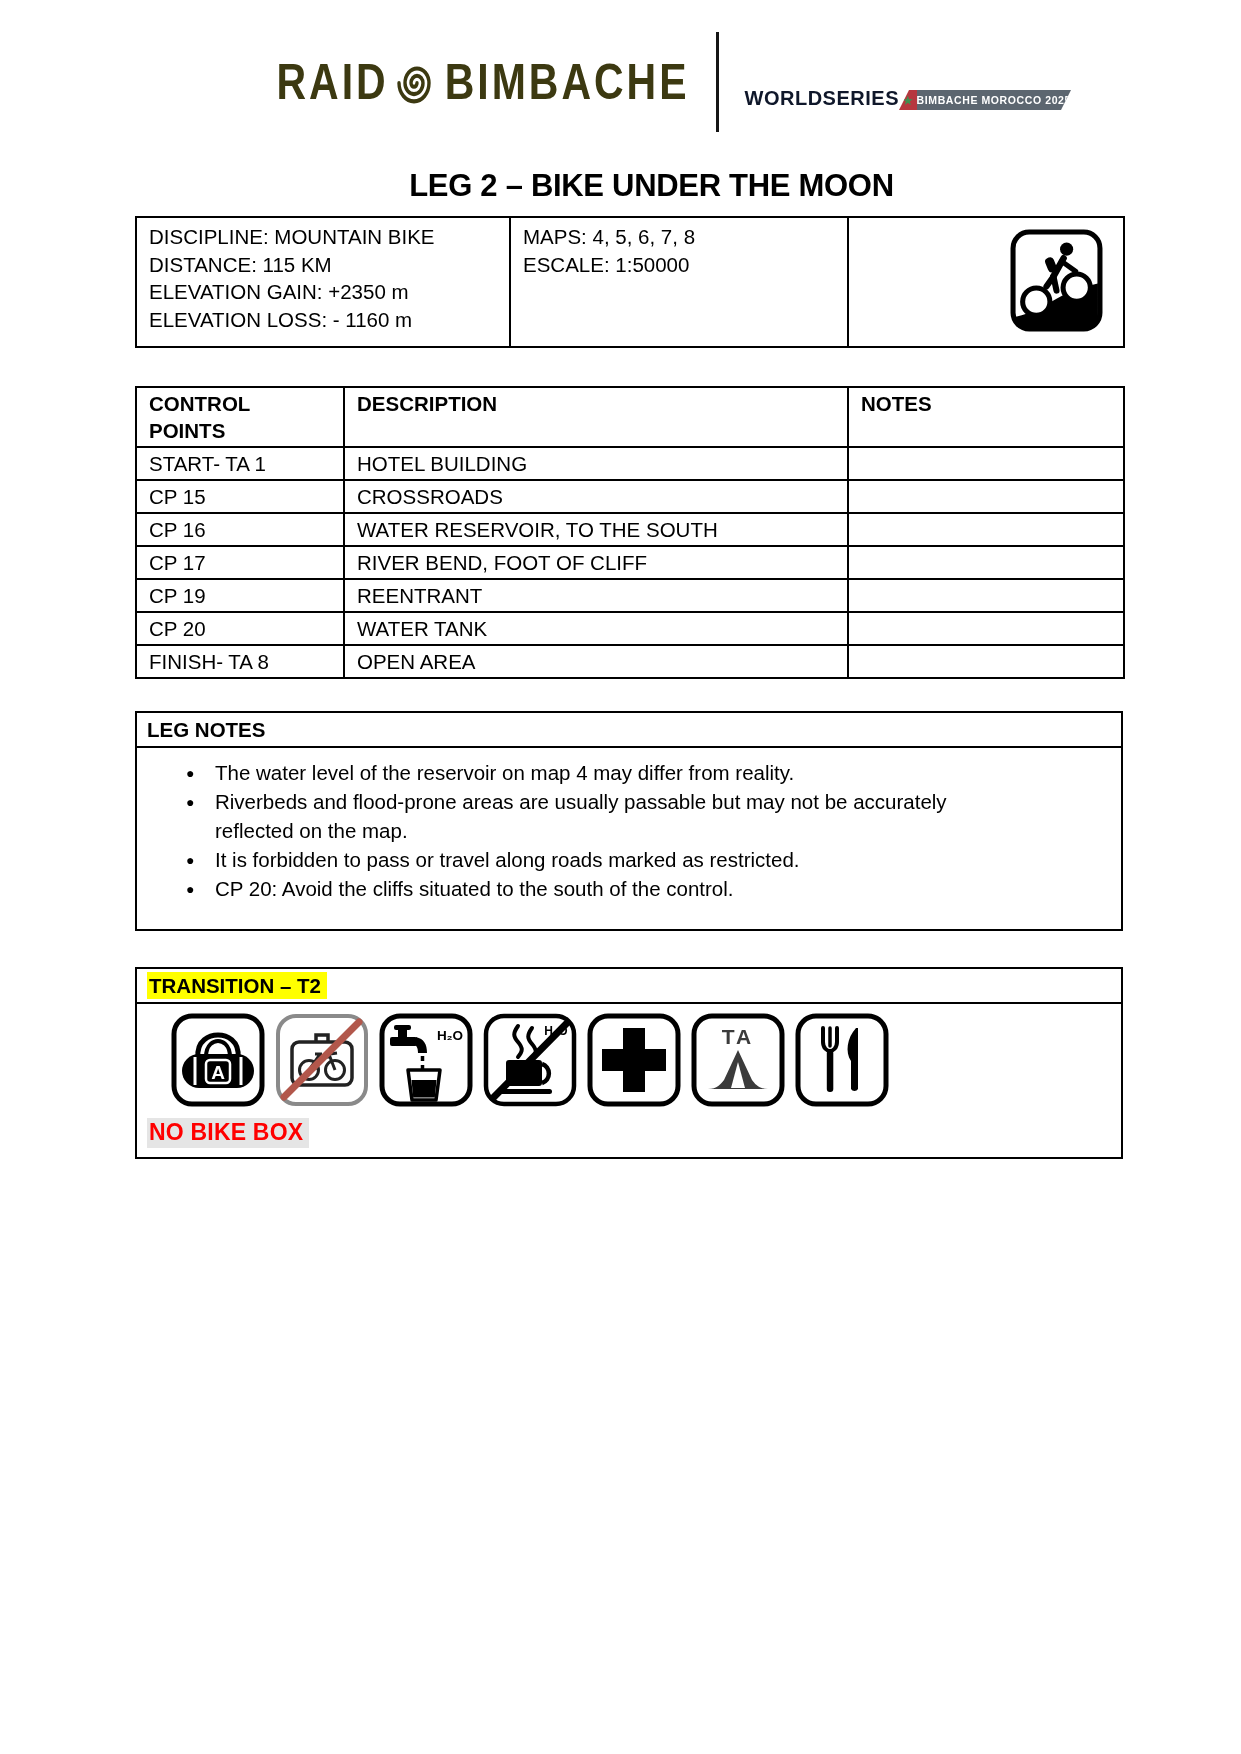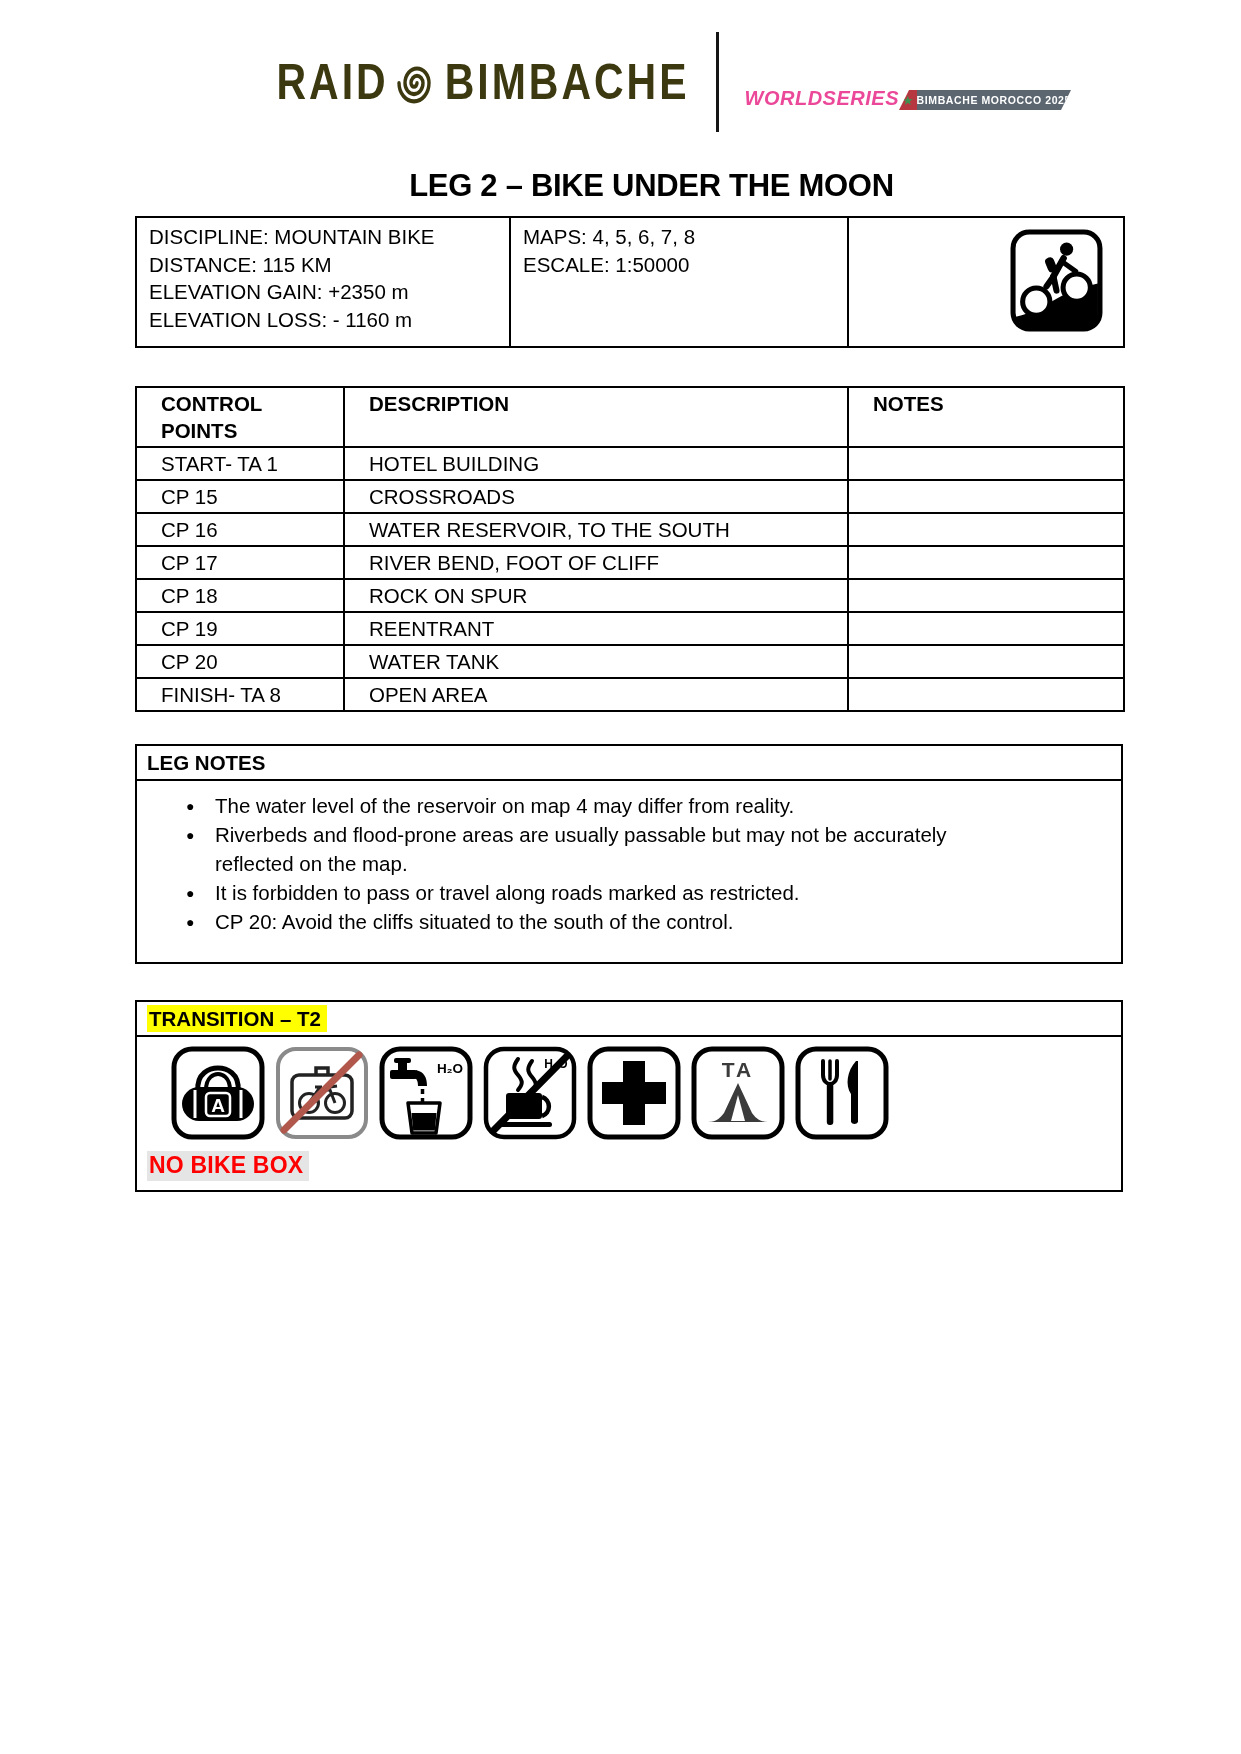--- a/index.html
+++ b/index.html
@@ -11,22 +11,22 @@
   
   .logos { display:flex; justify-content:center; align-items:center; gap:26px;
            padding-top:26px; height:112px; transform:translateX(-22px); }
   .raid-logo { display:flex; align-items:center; gap:6px; color:#3c3911;
                font-weight:bold; font-size:41px; letter-spacing:3px;
                transform:scaleY(1.22); }
   .raid-logo .rword { white-space:nowrap; }
   .logo-divider { width:3px; height:100px; background:#151515; }
   .ar-logo { display:flex; flex-direction:row; align-items:flex-end; width:176px; }
   .ar-emblem { display:block; }
-  .ar-worldseries { font-size:20px; font-weight:bold; font-style:italic;
-                    color:#ec4899; letter-spacing:.5px; margin-top:-2px; }
+  .ar-worldseries { font-size:20px; font-weight:bold; 
+                    color:#0f172a; letter-spacing:.5px; margin-top:-2px; }
   .ar-banner { display:flex; width:172px; height:20px; margin-top:2px;
                clip-path:polygon(10px 0, 100% 0, calc(100% - 10px) 100%, 0 100%); }
   .ar-banner .flag { width:44px; background:#b6373f; display:flex;
                      align-items:center; justify-content:center;
                      color:#3f8f4f; font-size:13px; line-height:1; }
   .ar-banner .strip { flex:1; background:#5c6670; color:#fff; font-size:10.5px;
                       font-weight:bold; letter-spacing:.6px; display:flex;
                       align-items:center; justify-content:center; white-space:nowrap; }
 
   
@@ -37,21 +37,21 @@
   table { border-collapse:collapse; table-layout:fixed; margin-left:135px; }
   td, th { border:2px solid #000; vertical-align:top; text-align:left;
            font-size:20.5px; }
   .info-table { width:988px; }
   .info-table td { padding:5px 12px; line-height:27.5px; }
   .info-line { white-space:nowrap; }
   .b { font-weight:normal; }
   .bike-cell { text-align:right; vertical-align:top; }
 
   .cp-table { margin-top:38px; width:988px; }
-  .cp-table th, .cp-table td { padding:2px 24px; line-height:27px; font-weight:normal; }
+  .cp-table th, .cp-table td { padding:2px 12px; line-height:27px; font-weight:normal; }
   .cp-table th { font-weight:bold; }
 
   
   .box { margin:32px 0 0 135px; width:988px; border:2px solid #000;
          box-sizing:border-box; }
   .box-header { border-bottom:2px solid #000; padding:3px 10px;
                 font-weight:bold; font-size:20.5px; line-height:27px; }
   .notes-body { padding:10px 12px 26px 0; }
   .notes-body ul { margin:0; padding:0; list-style:none; }
   .notes-body li { position:relative; padding-left:78px; width:815px;
@@ -176,25 +176,20 @@
       <td>CP 16</td>
       <td>WATER RESERVOIR, TO THE SOUTH</td>
       <td></td>
     </tr>
     <tr>
       <td>CP 17</td>
       <td>RIVER BEND, FOOT OF CLIFF</td>
       <td></td>
     </tr>
     <tr>
-      <td>CP 18</td>
-      <td>ROCK ON SPUR</td>
-      <td></td>
-    </tr>
-    <tr>
       <td>CP 19</td>
       <td>REENTRANT</td>
       <td></td>
     </tr>
     <tr>
       <td>CP 20</td>
       <td>WATER TANK</td>
       <td></td>
     </tr>
     <tr>

